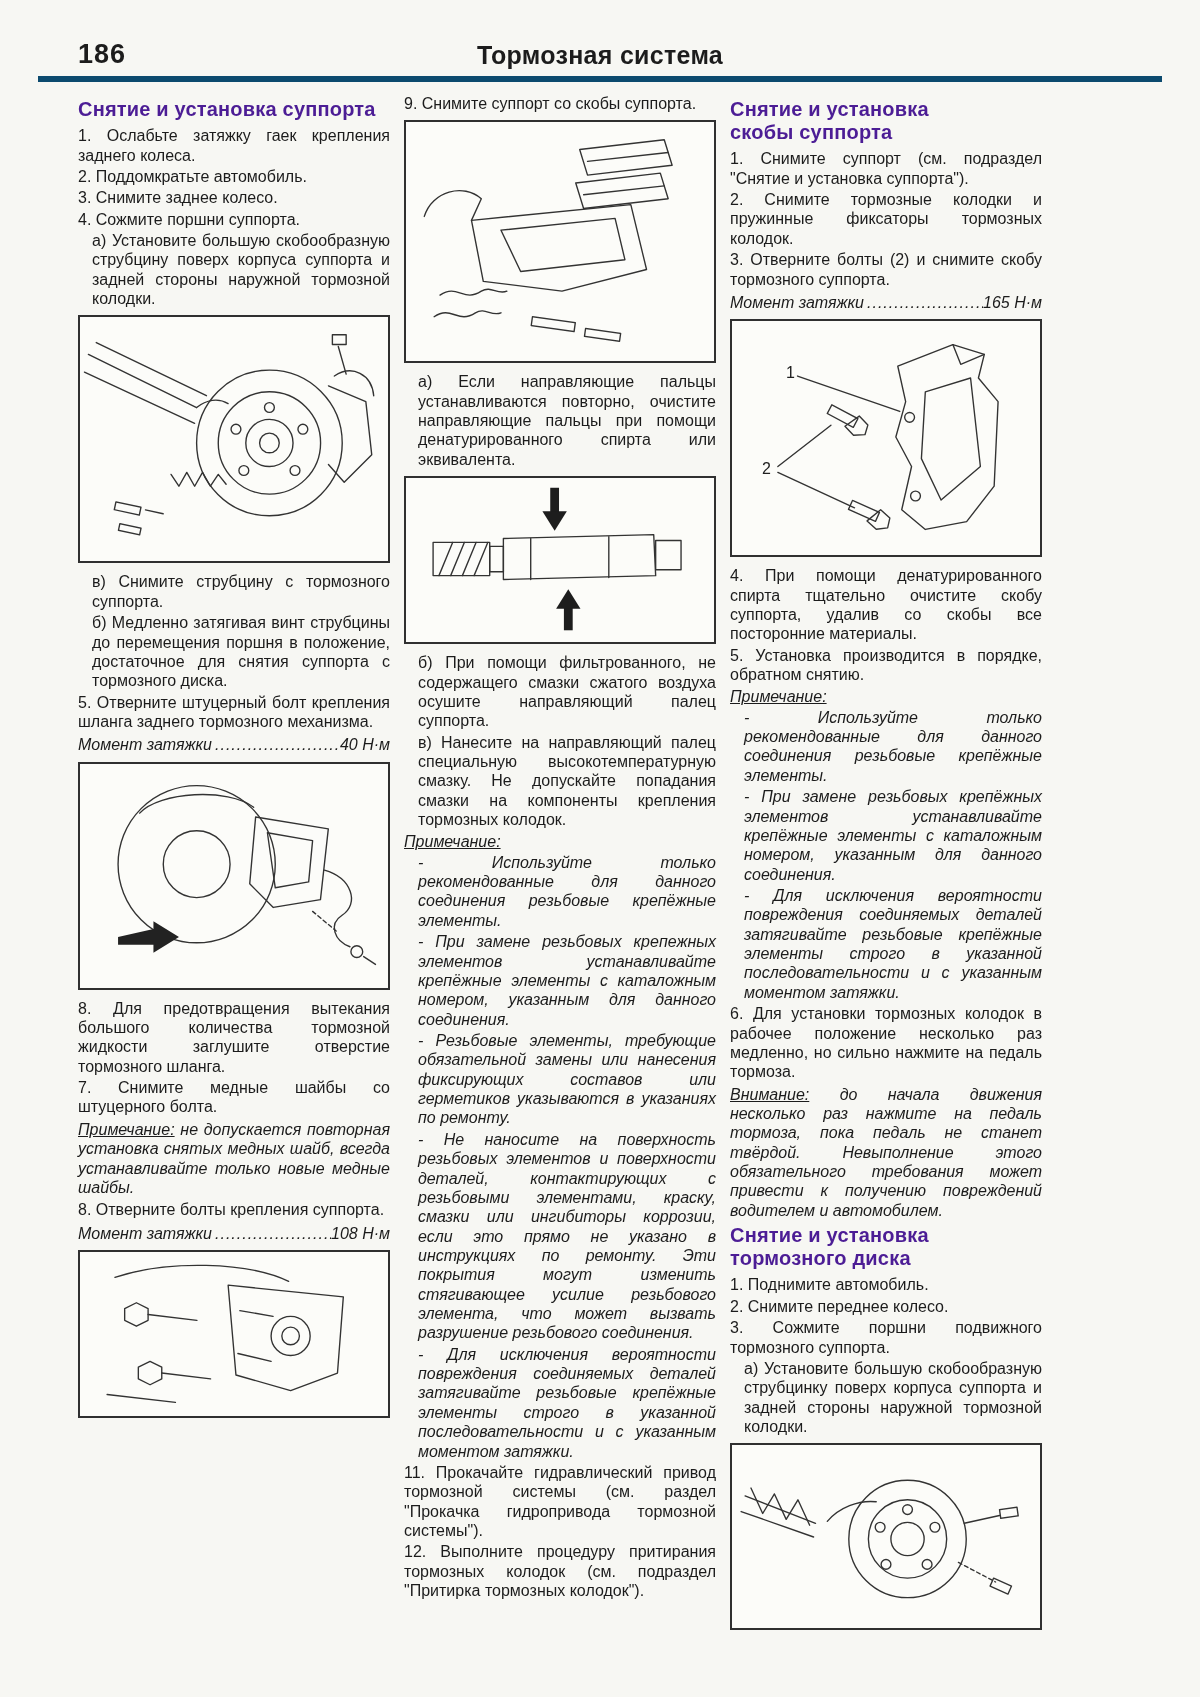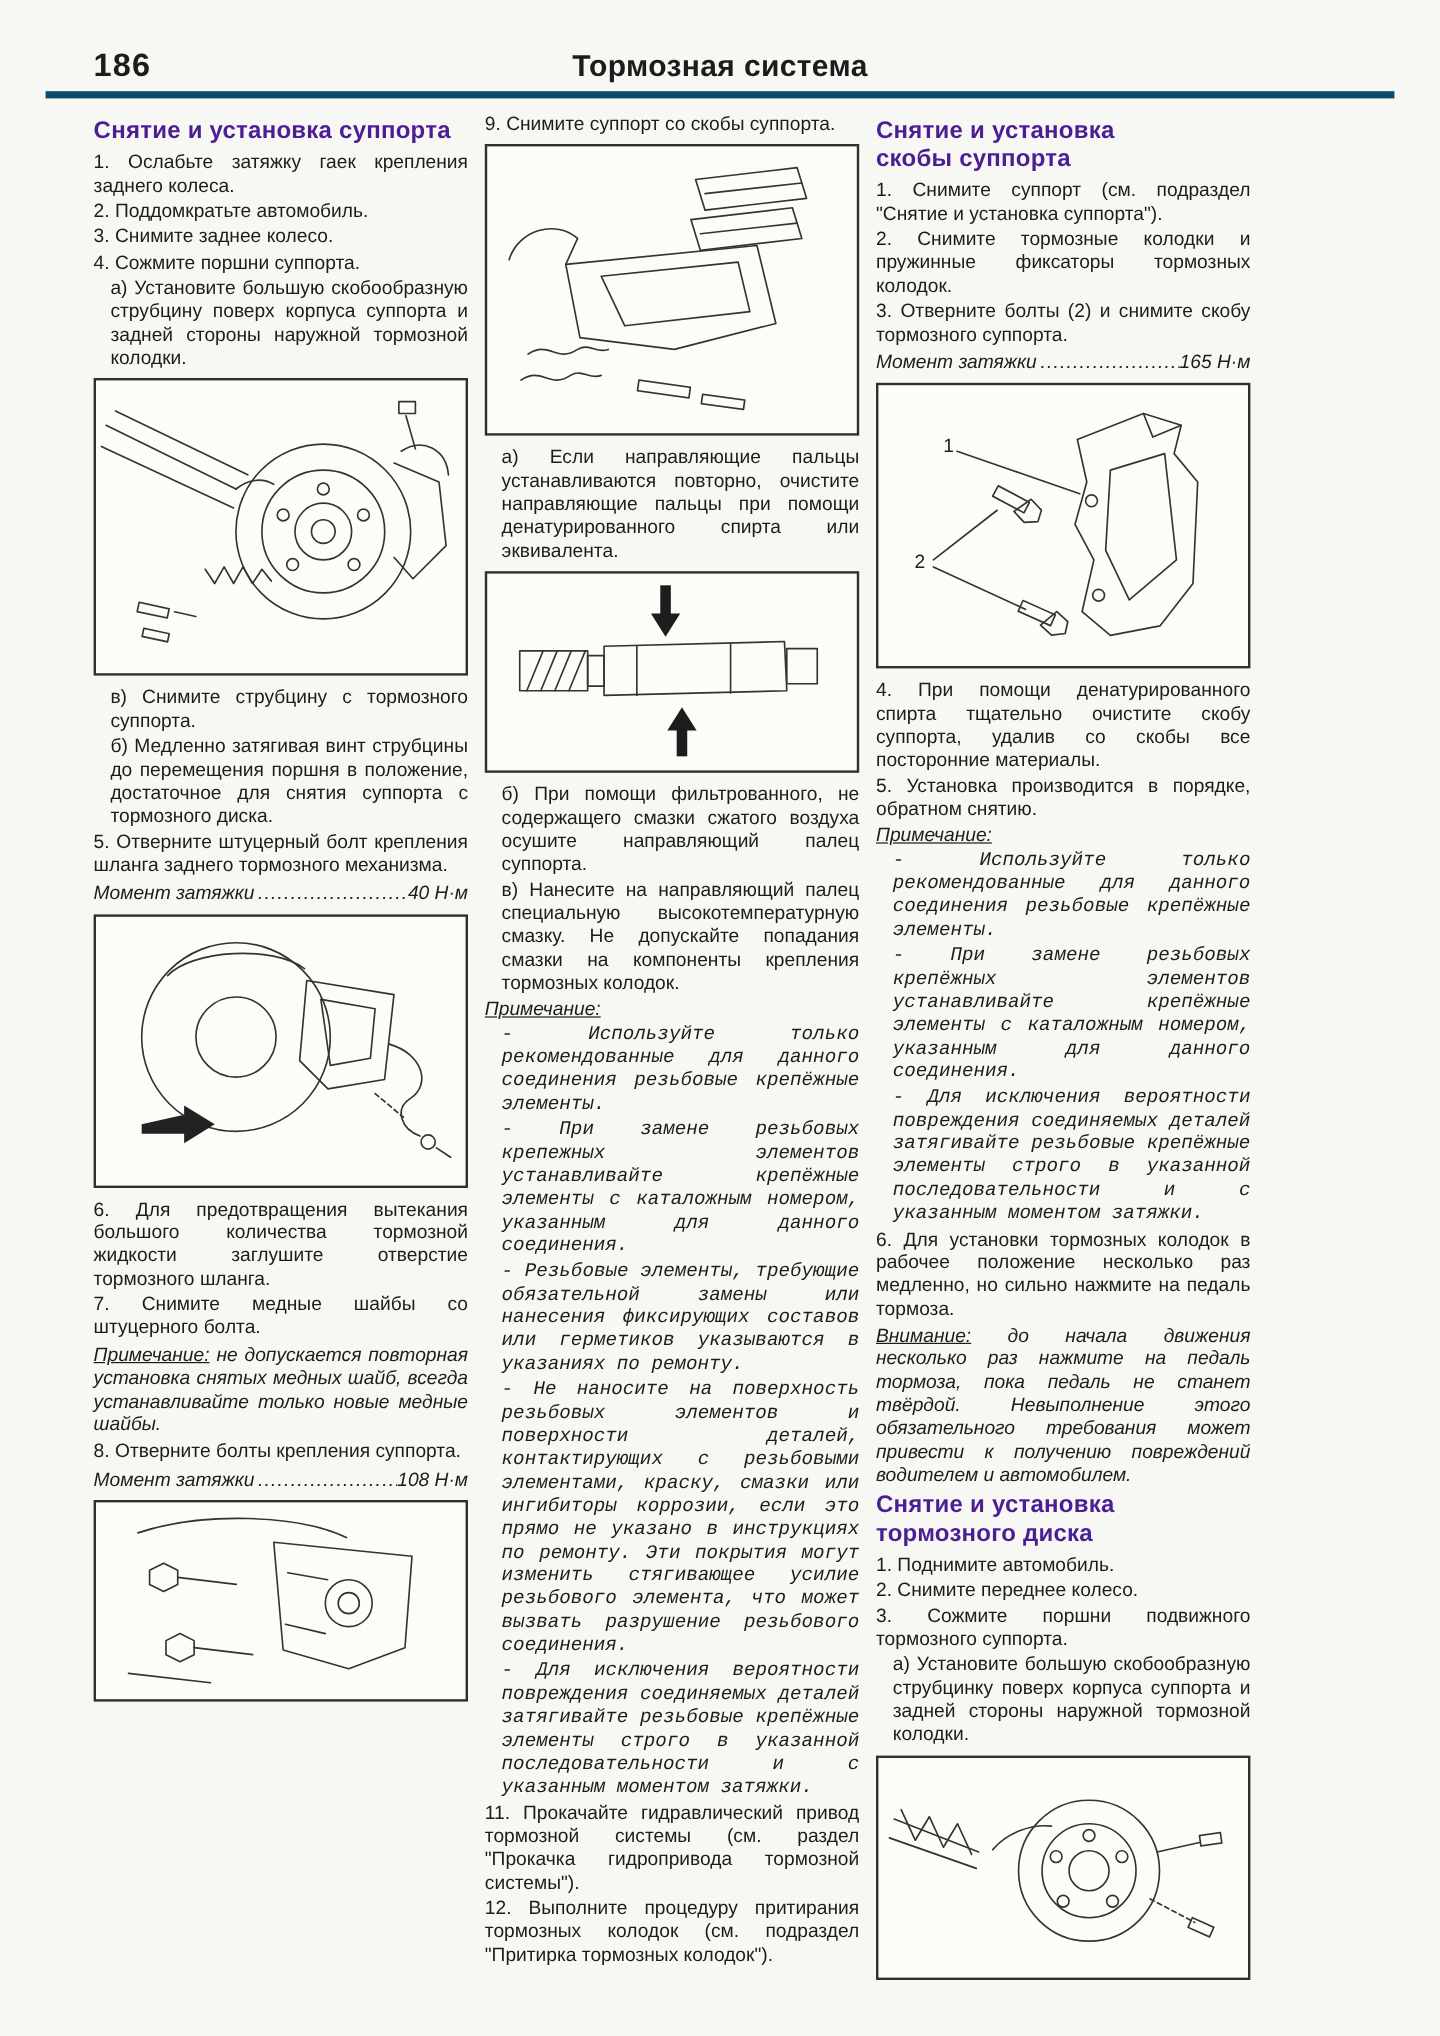--- a/index.html
+++ b/index.html
@@ -35,21 +35,21 @@
   .col{flex:0 0 312px;width:312px;text-align:justify;font-size:16px;line-height:1.21;}
   h2.sec{
     font-size:20px;line-height:1.16;margin:4px 0 5px;
     text-align:left;white-space:pre-line;letter-spacing:.2px;color:#4c1d95;
   }
   p{margin:0 0 2px;}
   .sub{padding-left:14px;}
   .note{font-style:italic;margin:3px 0;}
   .note .lead,.note-head{ text-decoration:underline;}
   .note-head{font-style:italic;margin:3px 0 1px;}
-  .note-item{font-style:italic;padding-left:14px;margin:0 0 2px;font-family:Liberation Mono, monospace;}
+  .note-item{font-style:italic;padding-left:14px;margin:0 0 2px;}
   .torque{display:flex;align-items:flex-start;font-style:italic;margin:4px 0 5px;}
   .torque .dots{flex:1;overflow:hidden;white-space:nowrap;letter-spacing:1px;padding:0 3px;}
   .torque .tval{white-space:nowrap;}
   
   .fig{
     position:relative;border:2px solid #303030;background:#fcfcf9;
     margin:7px 0 9px;box-sizing:border-box;width:100%;
   }
   .fig svg{display:block;width:100%;height:100%;}
   .f248{height:248px}.f228{height:228px}.f168{height:168px}
@@ -124,21 +124,21 @@
             <path d="M190 70 L236 78 L232 120 L198 126 Z"></path>
             <path d="M248 108 C276 116 284 142 266 154 C252 163 258 180 274 186"></path>
             <circle cx="281" cy="191" r="6"></circle>
             <path d="M288 196 L300 204"></path>
             <path d="M236 150 L260 170" stroke-dasharray="4 3"></path>
           </g>
           <polygon points="38,176 74,168 74,160 100,176 74,192 74,184 38,184" fill="#222" stroke="none"></polygon>
         </svg>
       </figure>
 
-      <p class="num">6. Для предотвращения вытекания большого количества тормозной жидкости заглушите отверстие тормозного шланга.</p>
+      <p class="num">8. Для предотвращения вытекания большого количества тормозной жидкости заглушите отверстие тормозного шланга.</p>
       <p class="num">7. Снимите медные шайбы со штуцерного болта.</p>
       <p class="note"><span class="lead">Примечание:</span><span> не допускается повторная установка снятых медных шайб, всегда устанавливайте только новые медные шайбы.</span></p>
       <p class="num">8. Отверните болты крепления суппорта.</p>
 
       <div class="torque">
         <span>Момент затяжки</span>
         <span class="dots">..............................................</span>
         <span class="tval">108 Н·м</span>
       </div>
 

